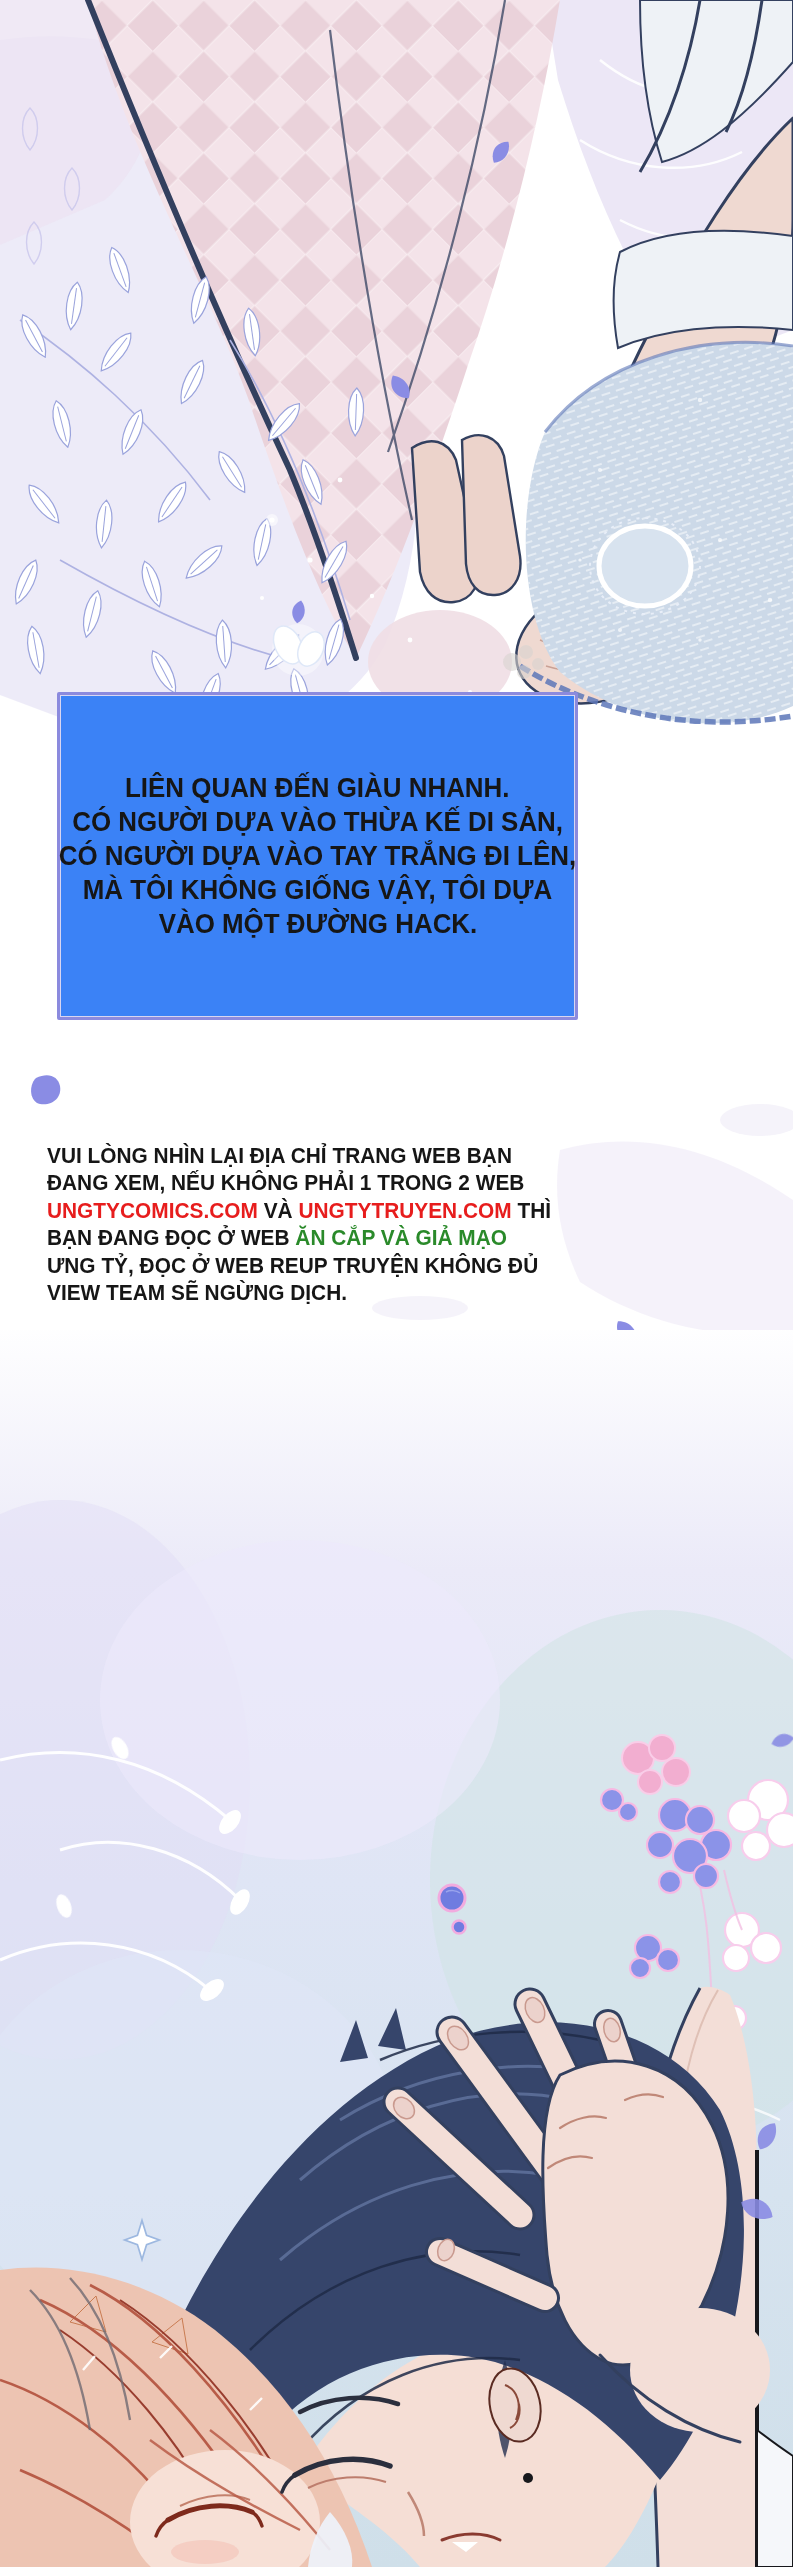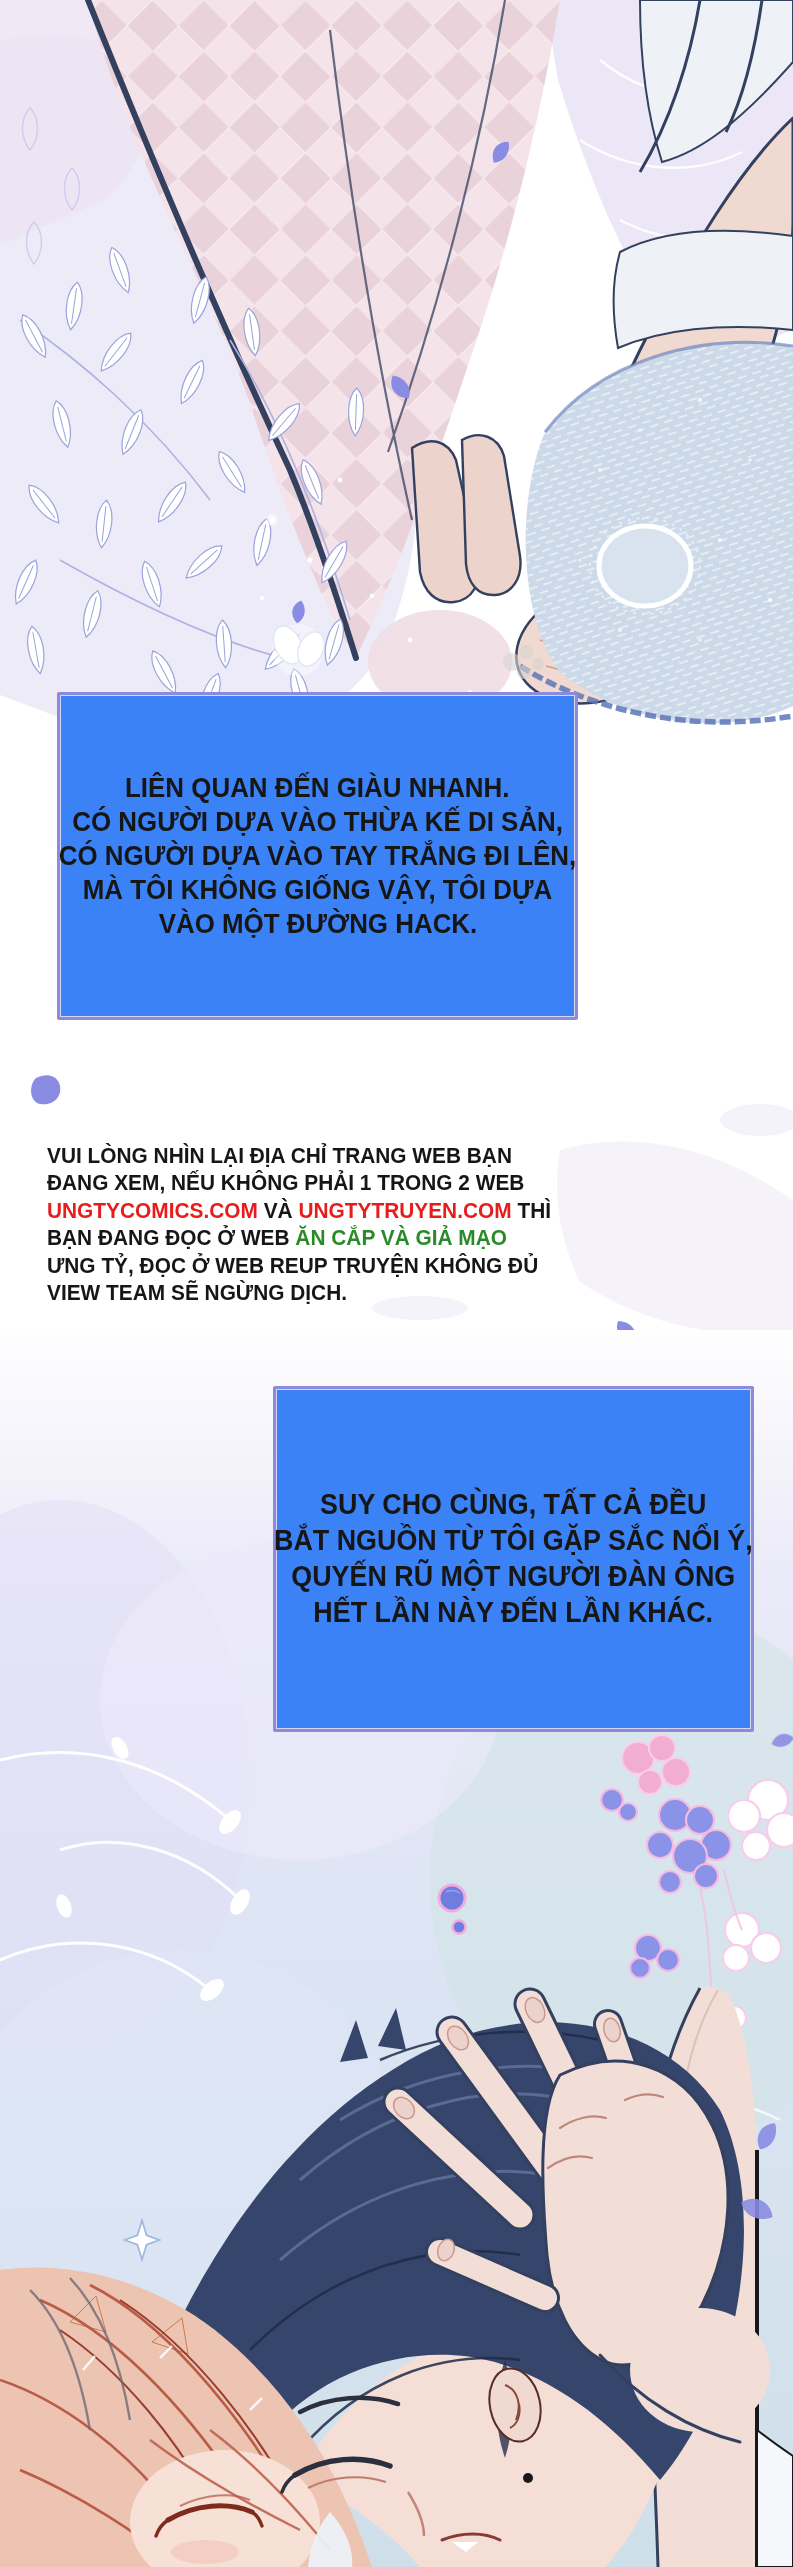--- a/index.html
+++ b/index.html
@@ -374,20 +374,14 @@
     <span style="color: rgb(22, 22, 22);">BẠN ĐANG ĐỌC Ở WEB </span><span style="color: rgb(42, 138, 42);">ĂN CẮP VÀ GIẢ MẠO</span>
   </div>
   <div class="nline">
     <span style="color: rgb(22, 22, 22);">ƯNG TỶ, ĐỌC Ở WEB REUP TRUYỆN KHÔNG ĐỦ</span>
   </div>
   <div class="nline">
     <span style="color: rgb(22, 22, 22);">VIEW TEAM SẼ NGỪNG DỊCH.</span>
   </div>
 </div>
 
-<div class="bubble b2" style="left:273px;top:1386px;width:481px;height:346px">
-  <div class="line">SUY CHO CÙNG, TẤT CẢ ĐỀU</div>
-  <div class="line">BẮT NGUỒN TỪ TÔI GẶP SẮC NỔI Ý,</div>
-  <div class="line">QUYẾN RŨ MỘT NGƯỜI ĐÀN ÔNG</div>
-  <div class="line">HẾT LẦN NÀY ĐẾN LẦN KHÁC.</div>
+
 </div>
 
-</div>
-
 </body></html>

